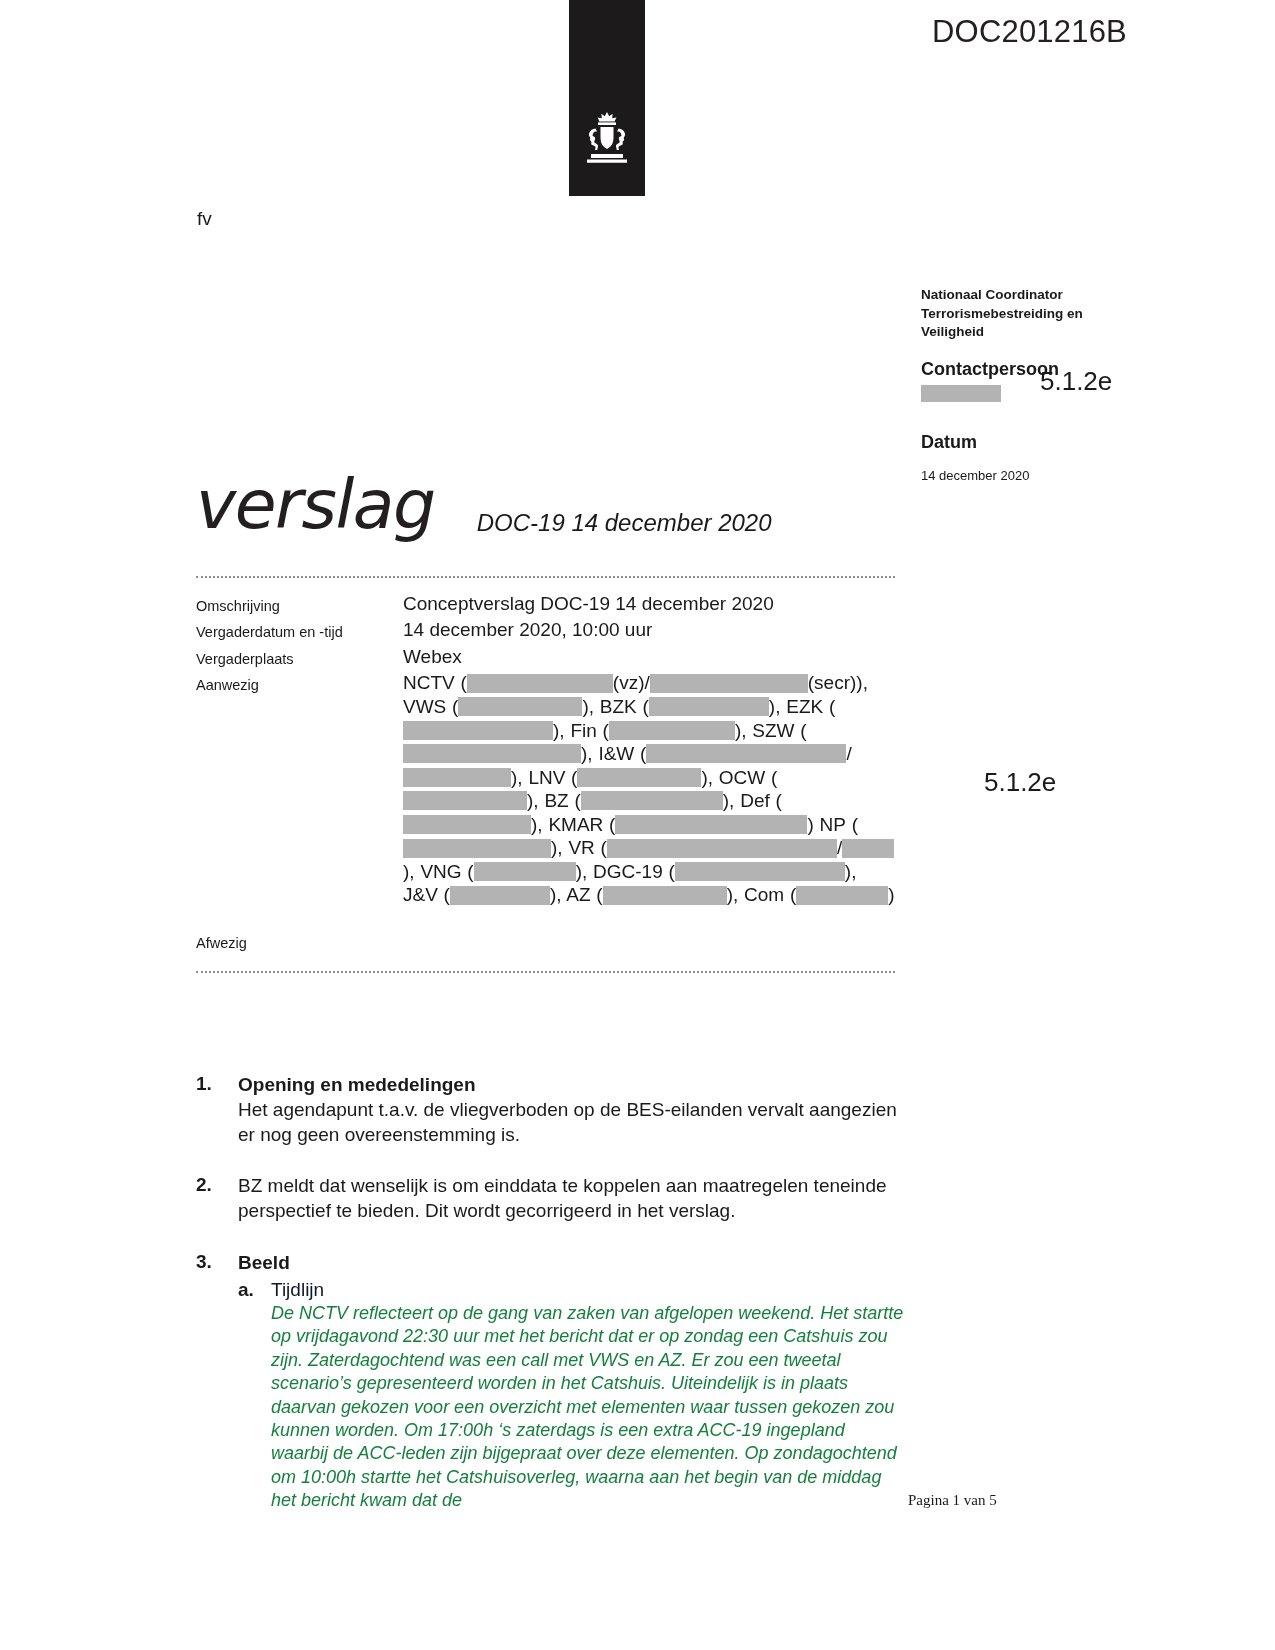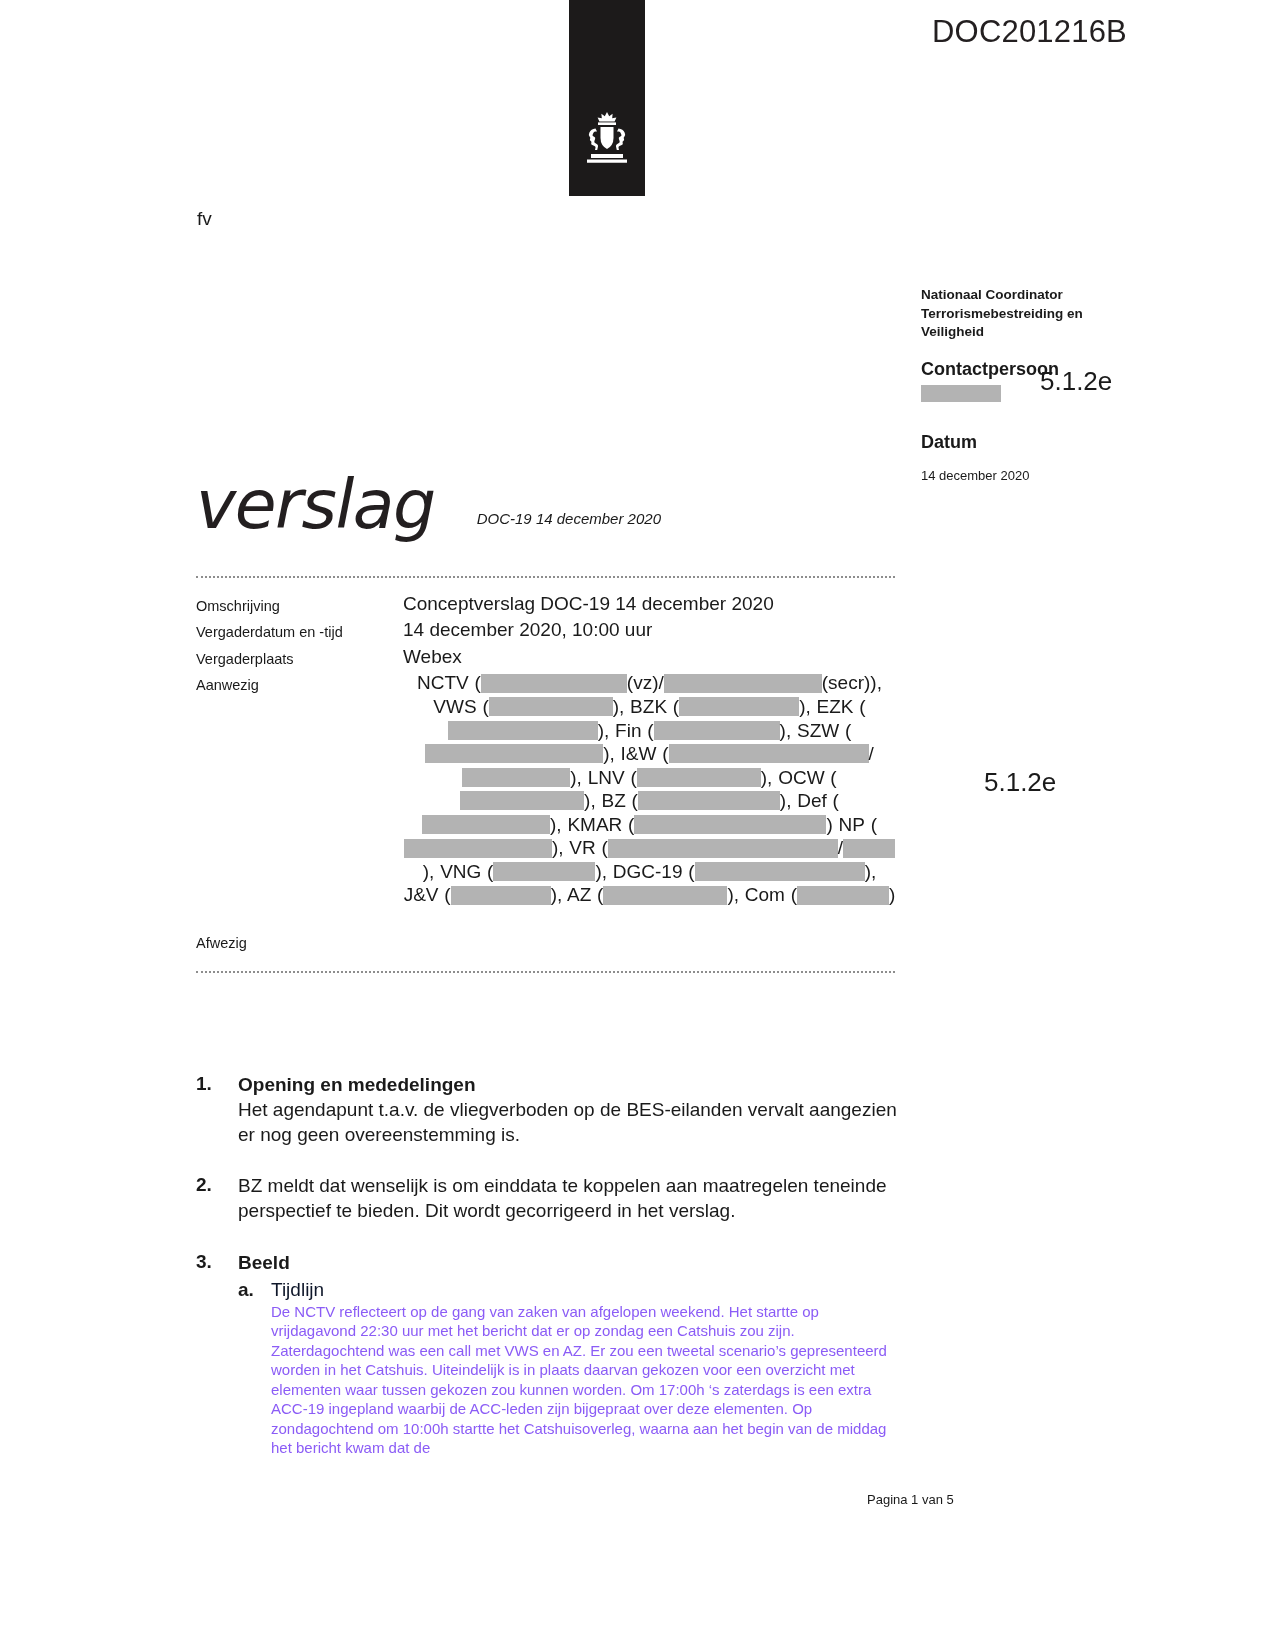--- a/index.html
+++ b/index.html
@@ -125,24 +125,23 @@
   }
   .title-main {
     font-size: 68px;
     font-weight: 300;
     letter-spacing: -1.5px;
     line-height: 0.92;
     color: #231f20;
     font-family: "DejaVu Sans", sans-serif;
   }
   .title-sub {
-    font-size: 15px;
+    font-size: 24px;
     color: #1a1a1a;
     margin-left: 42px;
-    margin-bottom: 10px;
     white-space: nowrap;
   }
 
   
   .rule {
     position: absolute;
     left: 196px;
     width: 699px;
     height: 0;
     border-top: 2px dotted #8d8d8d;
@@ -173,21 +172,20 @@
     flex: 1;
     font-size: 19px;
     color: #1a1a1a;
     line-height: 1.22;
   }
   .attendees {
     font-size: 19px;
     line-height: 1.24;
     color: #1a1a1a;
     word-spacing: 0.5px;
-    text-align: center;
   }
   .afwezig-row {
     position: absolute;
     left: 196px;
     top: 929px;
     width: 700px;
     display: flex;
     align-items: flex-end;
   }
 
@@ -235,33 +233,35 @@
     color: #1a1a1a;
     line-height: 1.32;
   }
   .sub-body { flex: 1; }
   .sub-title {
     font-size: 19px;
     color: #0f172a;
     line-height: 1.32;
   }
   .sub-text {
+    font-size: 18px;
+    color: #15803d;
+    line-height: 1.3;
+    font-style: italic;
+  }
+
+  
+  .footer {
+    position: absolute;
+    left: 908px;
+    top: 1492px;
     font-size: 15px;
-    color: #8b5cf6;
-    line-height: 1.3;
-  }
-
-  
-  .footer {
-    position: absolute;
-    left: 867px;
-    top: 1492px;
-    font-size: 13px;
-    color: #1a1a1a;
-    white-space: nowrap;
+    color: #1a1a1a;
+    white-space: nowrap;
+    font-family: Liberation Serif, serif;
   }
 </style>
 </head>
 <body>
 
 <div class="page">
 
   <div class="doc-id">DOC201216B</div>
 
   <div class="logo-block">

